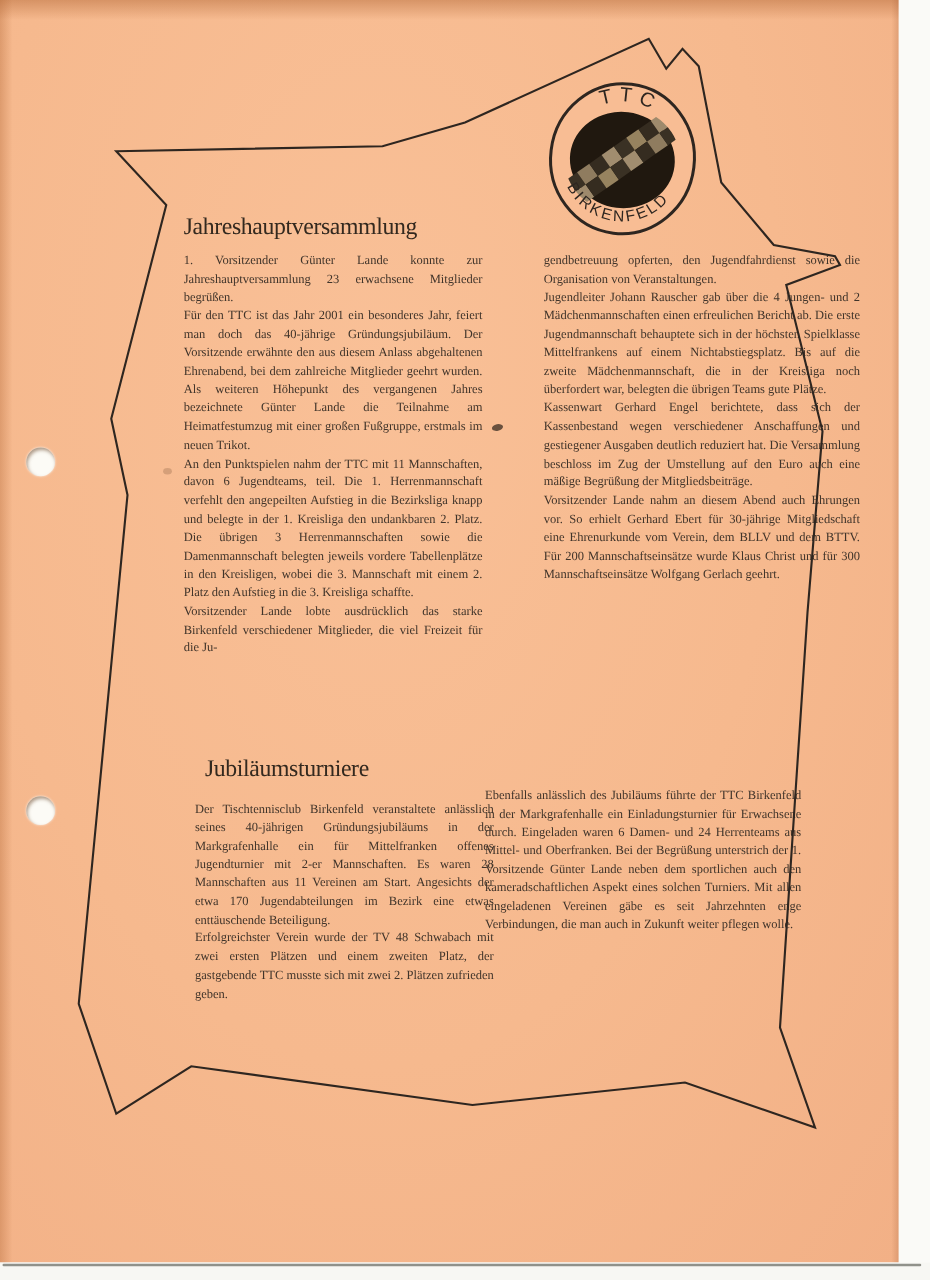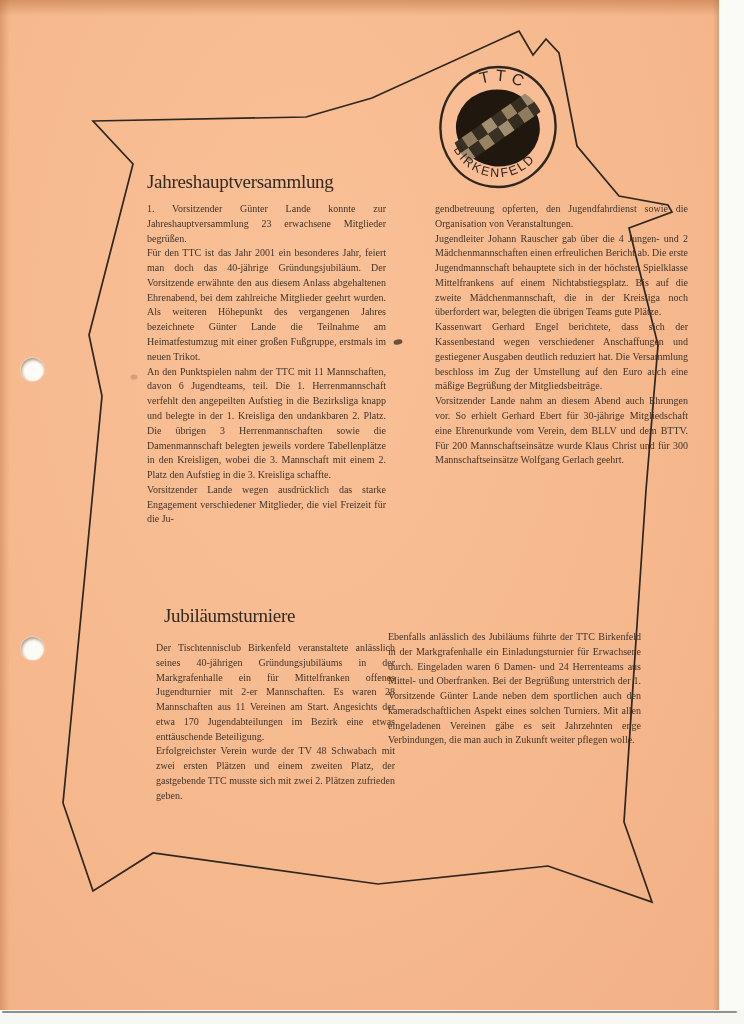--- a/index.html
+++ b/index.html
@@ -51,21 +51,21 @@
 <div class="hole hole1"></div>
 <div class="hole hole2"></div>
 
 <div class="headline h1-pos">Jahreshauptversammlung</div>
 <div class="headline h2-pos">Jubiläumsturniere</div>
 
 <div class="col s1-left">
   <p>1. Vorsitzender Günter Lande konnte zur Jahreshauptversammlung 23 erwachsene Mitglieder begrüßen.</p>
   <p>Für den TTC ist das Jahr 2001 ein besonderes Jahr, feiert man doch das 40-jährige Gründungsjubiläum. Der Vorsitzende erwähnte den aus diesem Anlass abgehaltenen Ehrenabend, bei dem zahlreiche Mitglieder geehrt wurden. Als weiteren Höhepunkt des vergangenen Jahres bezeichnete Günter Lande die Teilnahme am Heimatfestumzug mit einer großen Fußgruppe, erstmals im neuen Trikot.</p>
   <p>An den Punktspielen nahm der TTC mit 11 Mannschaften, davon 6 Jugendteams, teil. Die 1. Herrenmannschaft verfehlt den angepeilten Aufstieg in die Bezirksliga knapp und belegte in der 1. Kreisliga den undankbaren 2. Platz. Die übrigen 3 Herrenmannschaften sowie die Damenmannschaft belegten jeweils vordere Tabellenplätze in den Kreisligen, wobei die 3. Mannschaft mit einem 2. Platz den Aufstieg in die 3. Kreisliga schaffte.</p>
-  <p>Vorsitzender Lande wegen ausdrücklich das starke Engagement verschiedener Mitglieder, die viel Freizeit für die Ju-</p>
+  <p>Vorsitzender Lande lobte ausdrücklich das starke Birkenfeld verschiedener Mitglieder, die viel Freizeit für die Ju-</p>
 </div>
 <div class="col s1-right">
   <p>gendbetreuung opferten, den Jugendfahrdienst sowie die Organisation von Veranstaltungen.</p>
   <p>Jugendleiter Johann Rauscher gab über die 4 Jungen- und 2 Mädchenmannschaften einen erfreulichen Bericht ab. Die erste Jugendmannschaft behauptete sich in der höchsten Spielklasse Mittelfrankens auf einem Nichtabstiegsplatz. Bis auf die zweite Mädchenmannschaft, die in der Kreisliga noch überfordert war, belegten die übrigen Teams gute Plätze.</p>
   <p>Kassenwart Gerhard Engel berichtete, dass sich der Kassenbestand wegen verschiedener Anschaffungen und gestiegener Ausgaben deutlich reduziert hat. Die Versammlung beschloss im Zug der Umstellung auf den Euro auch eine mäßige Begrüßung der Mitgliedsbeiträge.</p>
   <p>Vorsitzender Lande nahm an diesem Abend auch Ehrungen vor. So erhielt Gerhard Ebert für 30-jährige Mitgliedschaft eine Ehrenurkunde vom Verein, dem BLLV und dem BTTV. Für 200 Mannschaftseinsätze wurde Klaus Christ und für 300 Mannschaftseinsätze Wolfgang Gerlach geehrt.</p>
 </div>
 
 <div class="col s2-left">
   <p>Der Tischtennisclub Birkenfeld veranstaltete anlässlich seines 40-jährigen Gründungsjubiläums in der Markgrafenhalle ein für Mittelfranken offenes Jugendturnier mit 2-er Mannschaften. Es waren 28 Mannschaften aus 11 Vereinen am Start. Angesichts der etwa 170 Jugendabteilungen im Bezirk eine etwas enttäuschende Beteiligung.</p>

